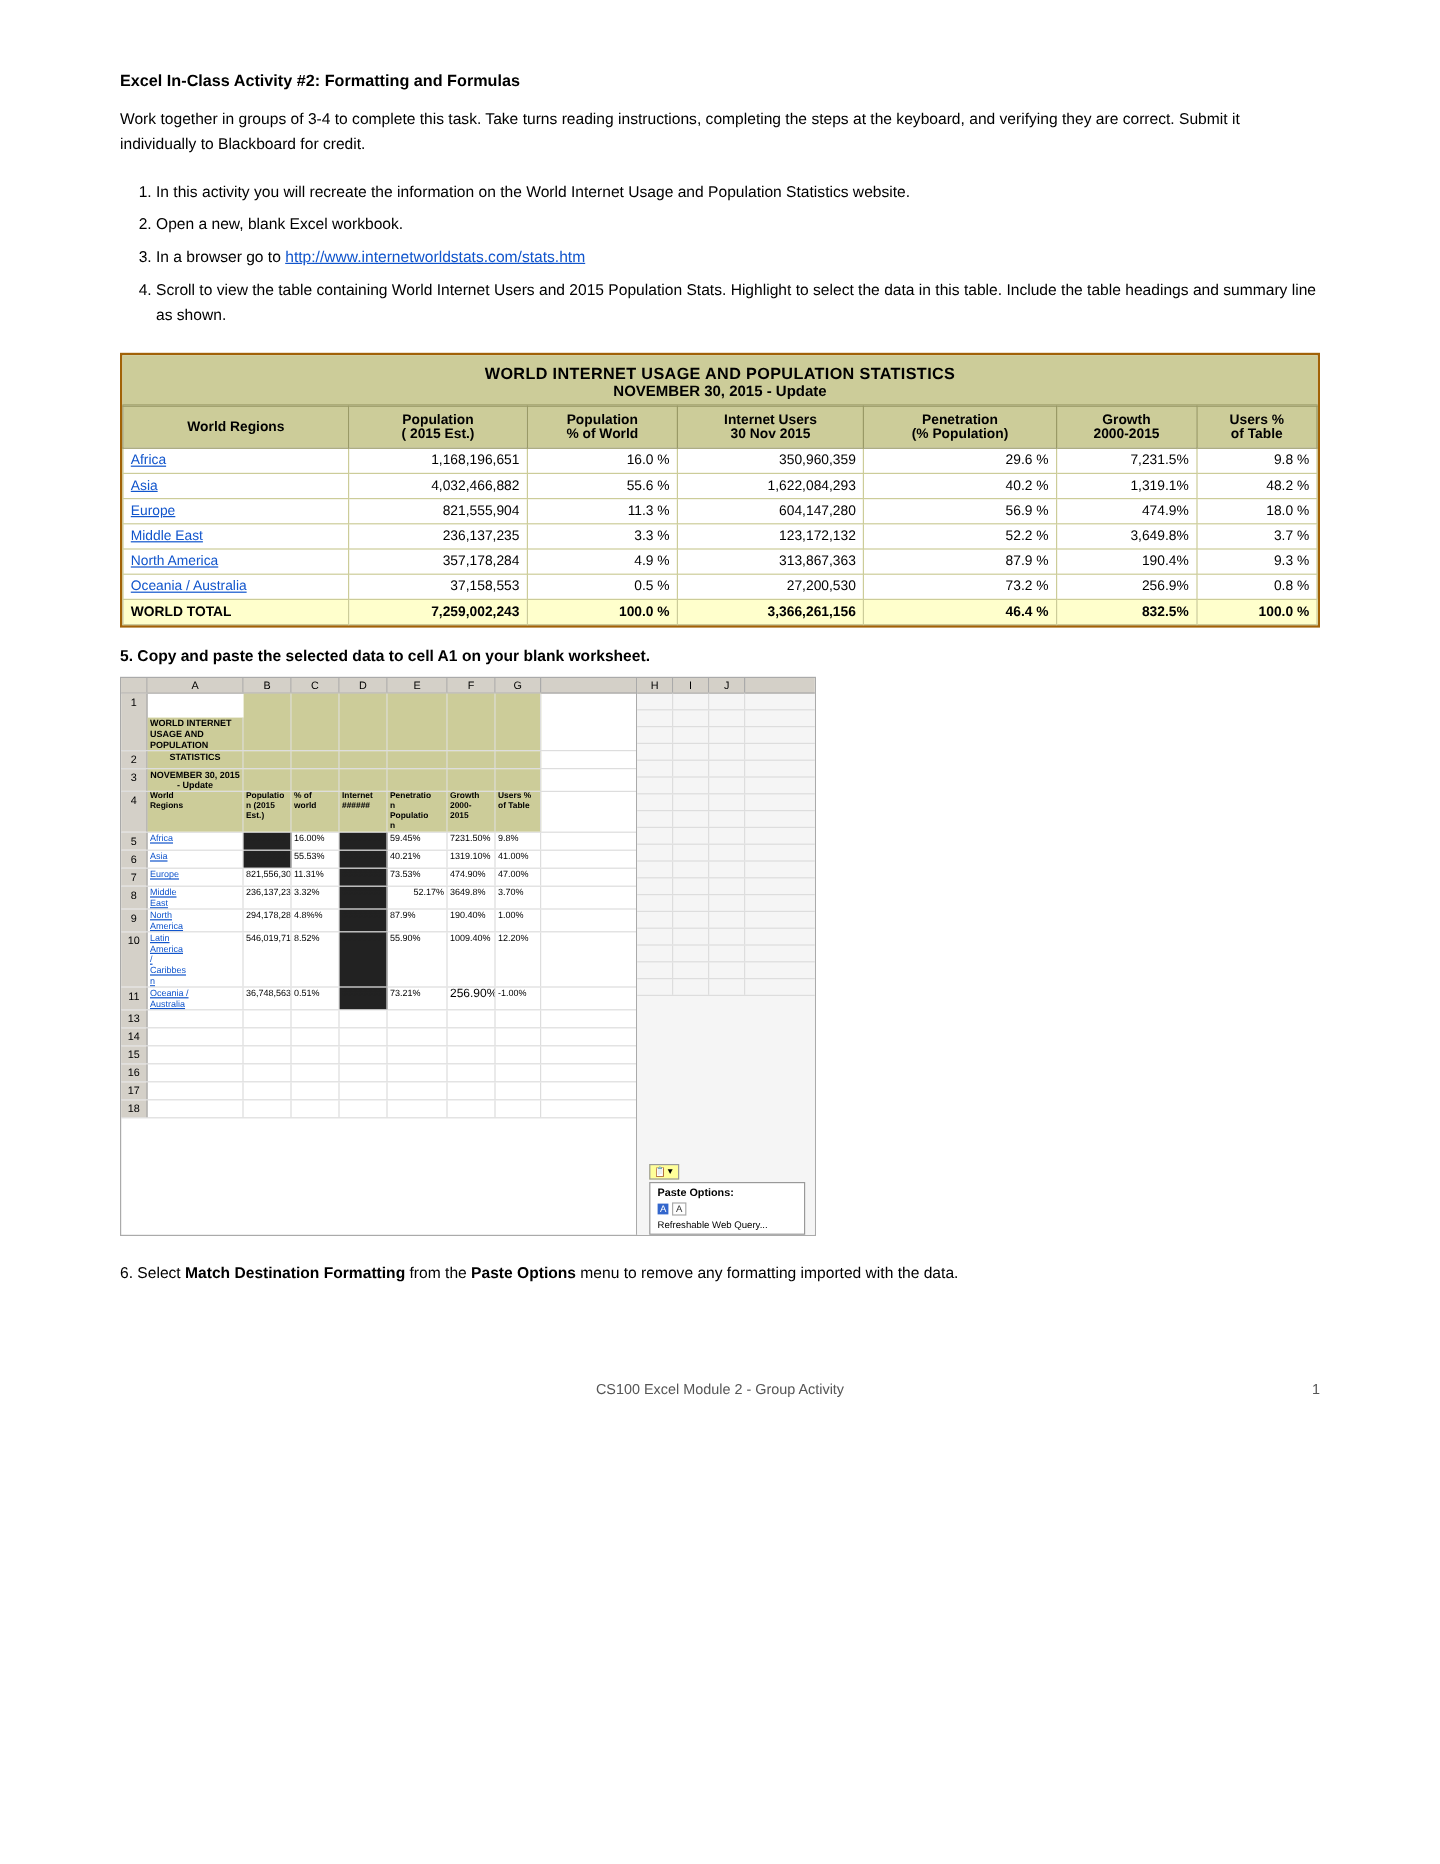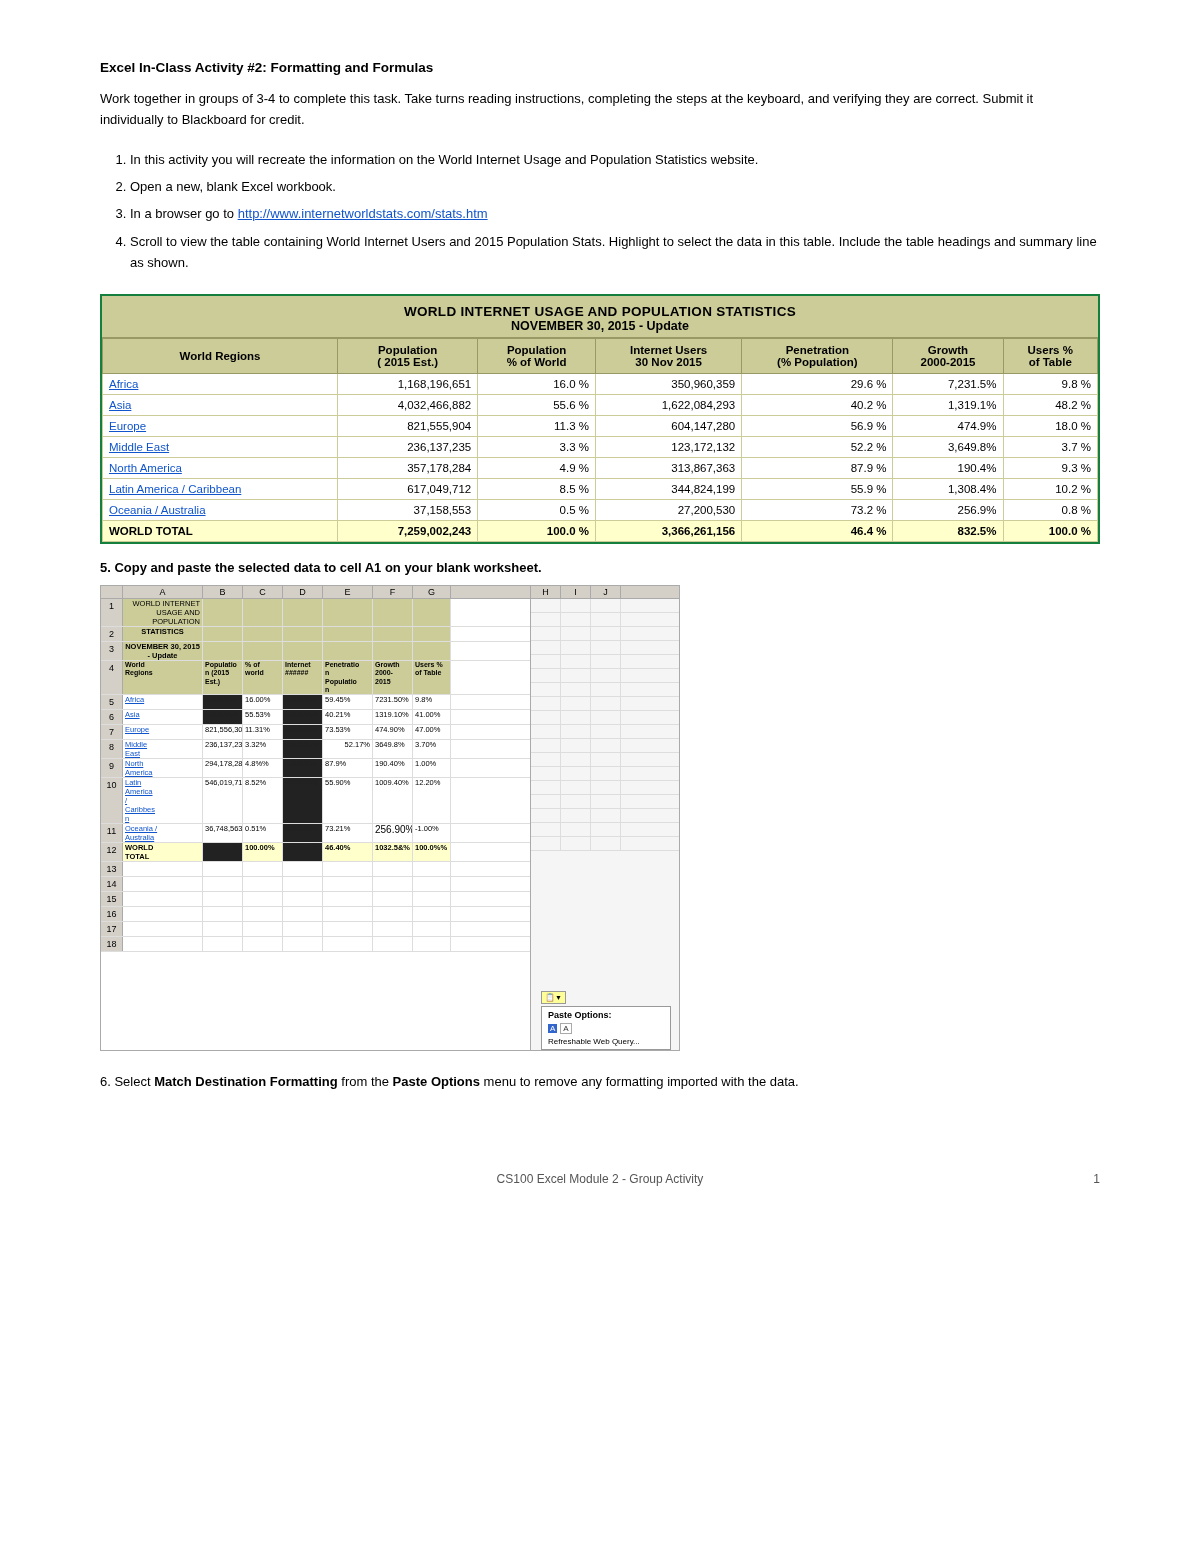--- a/index.html
+++ b/index.html
@@ -36,21 +36,21 @@
       margin-bottom: 6px;
     }
 
     a {
       color: #1155CC;
       text-decoration: underline;
     }
 
     
     .world-table-container {
-      border: 2px solid #15803d;
+      border: 2px solid #a16207;
       margin: 20px 0 4px 0;
       background: #fff;
     }
 
     .world-table-header {
       background: #CCCC99;
       text-align: center;
       padding: 8px 4px 4px 4px;
       font-weight: bold;
       font-size: 13px;
@@ -316,29 +316,20 @@
         <tr>
           <td>North America</td>
           <td>357,178,284</td>
           <td>4.9 %</td>
           <td>313,867,363</td>
           <td>87.9 %</td>
           <td>190.4%</td>
           <td>9.3 %</td>
         </tr>
         <tr>
-          <td>Latin America / Caribbean</td>
-          <td>617,049,712</td>
-          <td>8.5 %</td>
-          <td>344,824,199</td>
-          <td>55.9 %</td>
-          <td>1,308.4%</td>
-          <td>10.2 %</td>
-        </tr>
-        <tr>
           <td>Oceania / Australia</td>
           <td>37,158,553</td>
           <td>0.5 %</td>
           <td>27,200,530</td>
           <td>73.2 %</td>
           <td>256.9%</td>
           <td>0.8 %</td>
         </tr>
         <tr>
           <td>WORLD TOTAL</td>
@@ -367,21 +358,21 @@
       <div class="excel-col-header" style="width:40px">C</div>
       <div class="excel-col-header" style="width:40px">D</div>
       <div class="excel-col-header" style="width:50px">E</div>
       <div class="excel-col-header" style="width:40px">F</div>
       <div class="excel-col-header" style="width:38px">G</div>
     </div>
 
     <div class="excel-body" id="excel-rows">
     <div class="excel-row">
           <div class="excel-row-label">1</div>
-          <div class="excel-cell" style="width: 80px; min-width: 80px; font-size: 7.5px; line-height: 1.2; white-space: pre-wrap; background: rgb(204, 204, 153); font-weight: normal; text-align: right;">WORLD INTERNET USAGE AND POPULATION</div>
+          <div class="excel-cell" style="width: 80px; min-width: 80px; font-size: 7.5px; line-height: 1.2; white-space: pre-wrap; background: rgb(204, 204, 153); font-weight: bold; text-align: left; margin-top: 20px;">WORLD INTERNET USAGE AND POPULATION</div>
           <div class="excel-cell" style="width: 40px; min-width: 40px; font-size: 7.5px; line-height: 1.2; white-space: pre-wrap; background: rgb(204, 204, 153);"></div>
           <div class="excel-cell" style="width: 40px; min-width: 40px; font-size: 7.5px; line-height: 1.2; white-space: pre-wrap; background: rgb(204, 204, 153);"></div>
           <div class="excel-cell" style="width: 40px; min-width: 40px; font-size: 7.5px; line-height: 1.2; white-space: pre-wrap; background: rgb(204, 204, 153);"></div>
           <div class="excel-cell" style="width: 50px; min-width: 50px; font-size: 7.5px; line-height: 1.2; white-space: pre-wrap; background: rgb(204, 204, 153);"></div>
           <div class="excel-cell" style="width: 40px; min-width: 40px; font-size: 7.5px; line-height: 1.2; white-space: pre-wrap; background: rgb(204, 204, 153);"></div>
           <div class="excel-cell" style="width: 38px; min-width: 38px; font-size: 7.5px; line-height: 1.2; white-space: pre-wrap; background: rgb(204, 204, 153);"></div>
         </div>
         <div class="excel-row">
           <div class="excel-row-label">2</div>
           <div class="excel-cell" style="width: 80px; min-width: 80px; font-size: 7.5px; line-height: 1.2; white-space: pre-wrap; background: rgb(204, 204, 153); font-weight: bold; text-align: center;">STATISTICS</div>
@@ -493,31 +484,20 @@
           <div class="excel-cell" style="width: 80px; min-width: 80px; font-size: 7.5px; line-height: 1.2; white-space: pre-wrap; color: rgb(17, 85, 204); text-decoration: underline;">Oceania /
 Australia</div>
           <div class="excel-cell" style="width: 40px; min-width: 40px; font-size: 7.5px; line-height: 1.2; white-space: pre-wrap;">36,748,563</div>
           <div class="excel-cell" style="width: 40px; min-width: 40px; font-size: 7.5px; line-height: 1.2; white-space: pre-wrap;">0.51%</div>
           <div class="excel-cell" style="width: 40px; min-width: 40px; font-size: 7.5px; line-height: 1.2; white-space: pre-wrap; background: rgb(34, 34, 34); color: rgb(34, 34, 34);">########</div>
           <div class="excel-cell" style="width: 50px; min-width: 50px; font-size: 7.5px; line-height: 1.2; white-space: pre-wrap;">73.21%</div>
           <div class="excel-cell" style="width: 40px; min-width: 40px; font-size: 10px; line-height: 1.2; white-space: pre-wrap;">256.90%</div>
           <div class="excel-cell" style="width: 38px; min-width: 38px; font-size: 7.5px; line-height: 1.2; white-space: pre-wrap;">-1.00%</div>
         </div>
         <div class="excel-row">
-          <div class="excel-row-label">12</div>
-          <div class="excel-cell" style="width: 80px; min-width: 80px; font-size: 7.5px; line-height: 1.2; white-space: pre-wrap; font-weight: bold; background: rgb(255, 255, 204);">WORLD
-TOTAL</div>
-          <div class="excel-cell" style="width: 40px; min-width: 40px; font-size: 7.5px; line-height: 1.2; white-space: pre-wrap; font-weight: bold; background: rgb(34, 34, 34); color: rgb(34, 34, 34);">########</div>
-          <div class="excel-cell" style="width: 40px; min-width: 40px; font-size: 7.5px; line-height: 1.2; white-space: pre-wrap; font-weight: bold; background: rgb(255, 255, 204);">100.00%</div>
-          <div class="excel-cell" style="width: 40px; min-width: 40px; font-size: 7.5px; line-height: 1.2; white-space: pre-wrap; font-weight: bold; background: rgb(34, 34, 34); color: rgb(34, 34, 34);">########</div>
-          <div class="excel-cell" style="width: 50px; min-width: 50px; font-size: 7.5px; line-height: 1.2; white-space: pre-wrap; font-weight: bold; background: rgb(255, 255, 204);">46.40%</div>
-          <div class="excel-cell" style="width: 40px; min-width: 40px; font-size: 7.5px; line-height: 1.2; white-space: pre-wrap; font-weight: bold; background: rgb(255, 255, 204);">1032.5&amp;%</div>
-          <div class="excel-cell" style="width: 38px; min-width: 38px; font-size: 7.5px; line-height: 1.2; white-space: pre-wrap; font-weight: bold; background: rgb(255, 255, 204);">100.0%%</div>
-        </div>
-        <div class="excel-row">
           <div class="excel-row-label">13</div>
           <div class="excel-cell" style="width: 80px; min-width: 80px; font-size: 7.5px; line-height: 1.2; white-space: pre-wrap;"></div>
           <div class="excel-cell" style="width: 40px; min-width: 40px; font-size: 7.5px; line-height: 1.2; white-space: pre-wrap;"></div>
           <div class="excel-cell" style="width: 40px; min-width: 40px; font-size: 7.5px; line-height: 1.2; white-space: pre-wrap;"></div>
           <div class="excel-cell" style="width: 40px; min-width: 40px; font-size: 7.5px; line-height: 1.2; white-space: pre-wrap;"></div>
           <div class="excel-cell" style="width: 50px; min-width: 50px; font-size: 7.5px; line-height: 1.2; white-space: pre-wrap;"></div>
           <div class="excel-cell" style="width: 40px; min-width: 40px; font-size: 7.5px; line-height: 1.2; white-space: pre-wrap;"></div>
           <div class="excel-cell" style="width: 38px; min-width: 38px; font-size: 7.5px; line-height: 1.2; white-space: pre-wrap;"></div>
         </div>
         <div class="excel-row">

